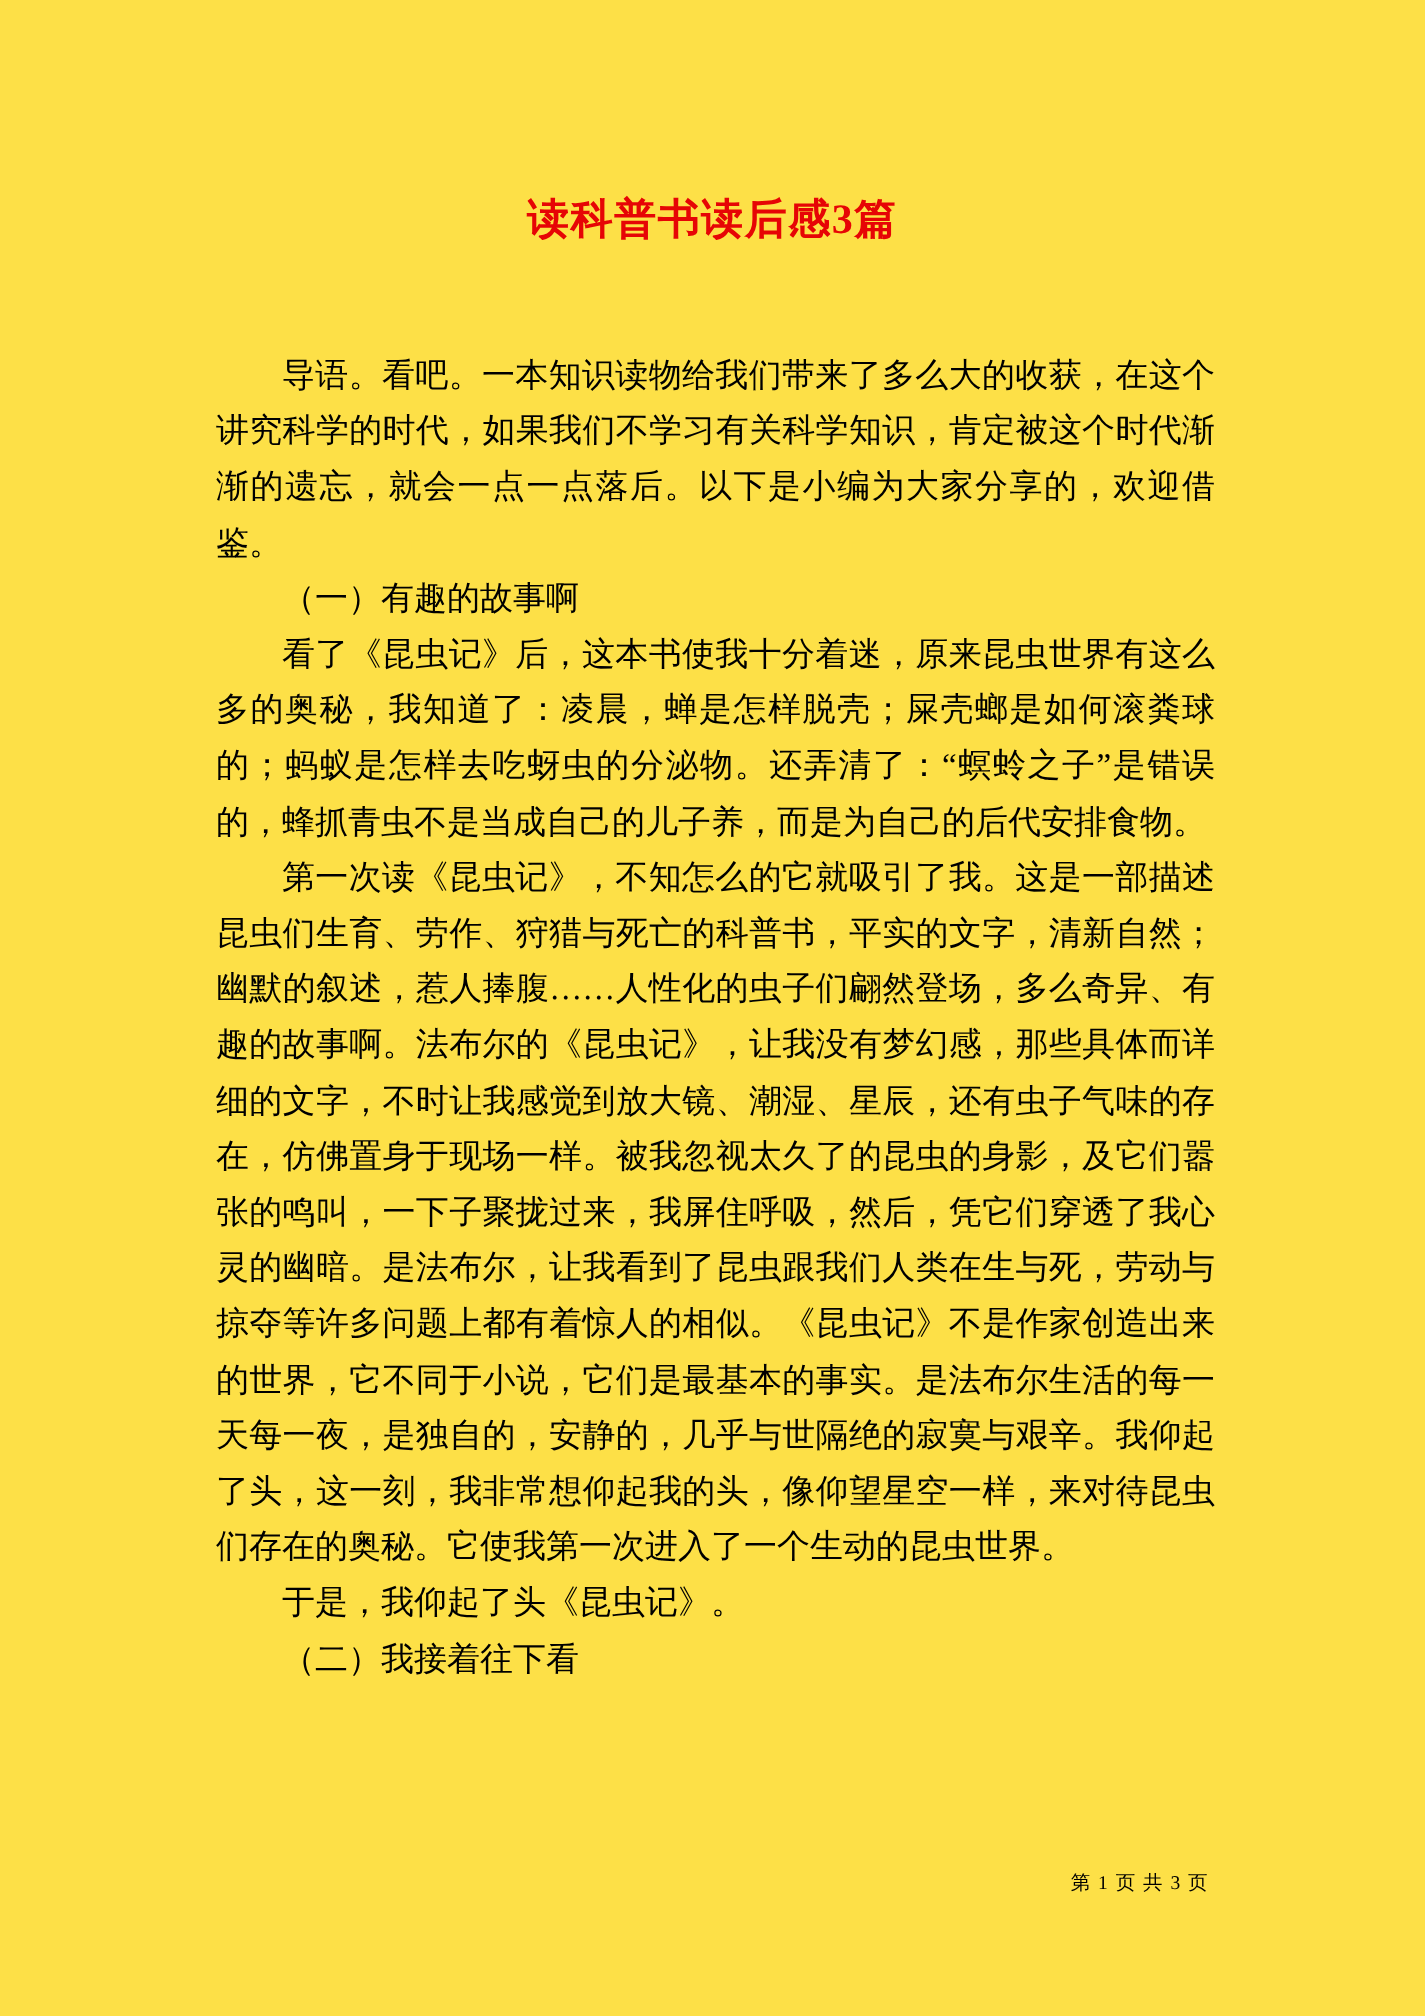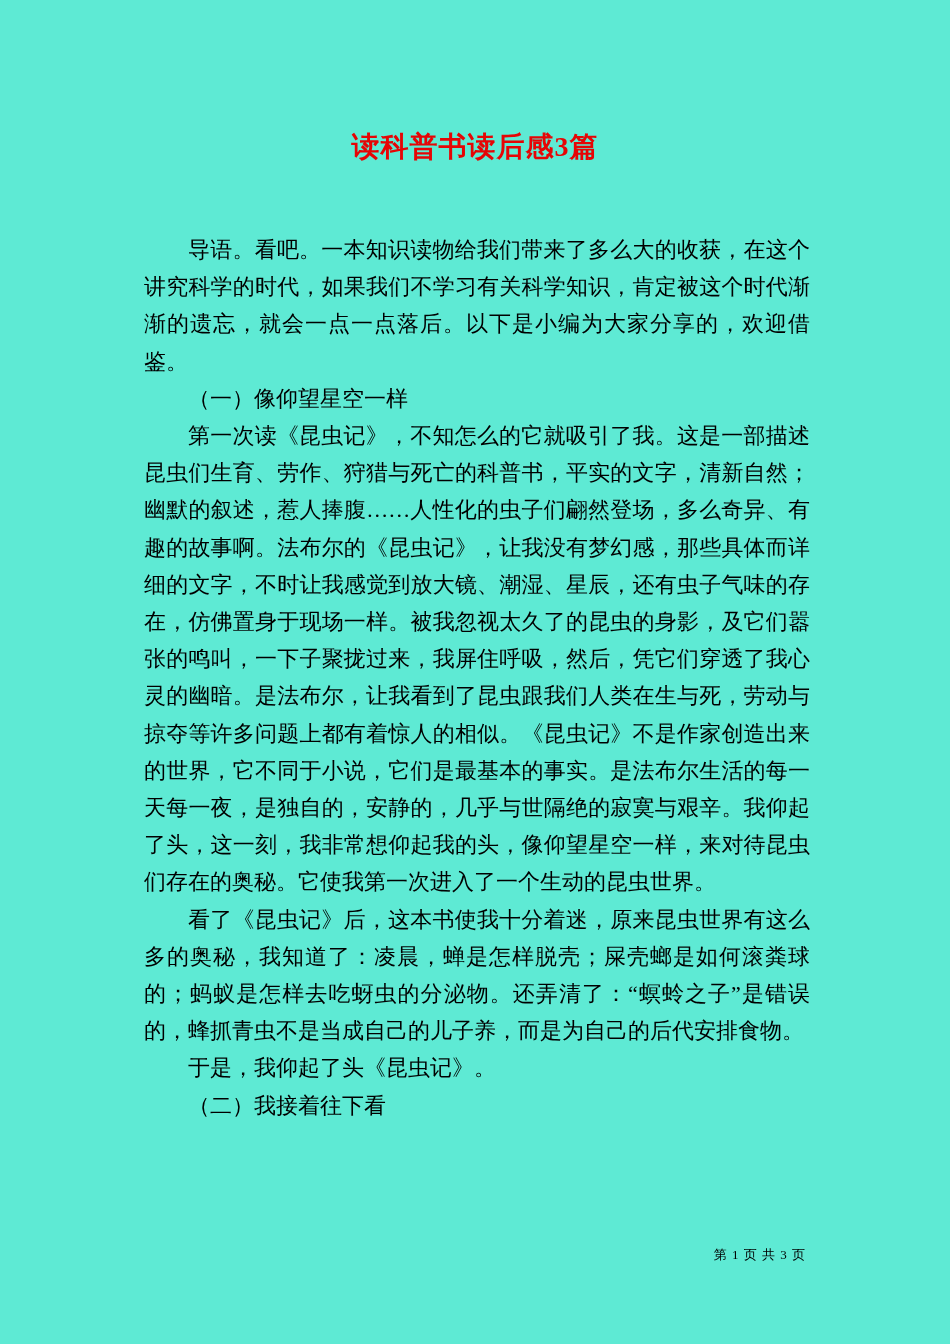--- a/index.html
+++ b/index.html
@@ -4,21 +4,21 @@
 <style>
   html, body {
     margin: 0;
     padding: 0;
     background: #ffffff;
   }
   .page {
     position: relative;
     width: 950px;
     height: 1344px;
-    background: #5eead4;
+    background: #fde047;
     overflow: hidden;
     font-family: "Liberation Serif", "DejaVu Serif", serif;
     color: #000000;
   }
   .doc-title {
     margin: 0;
     padding-top: 131px;
     text-align: center;
     font-size: 28px;
     line-height: 32px;
@@ -50,22 +50,22 @@
 </style>
 </head>
 <body>
 
 <div class="page">
 
   <h1 class="doc-title">读科普书读后感3篇</h1>
 
   <div class="doc-body">
     <p>导语。看吧。一本知识读物给我们带来了多么大的收获，在这个讲究科学的时代，如果我们不学习有关科学知识，肯定被这个时代渐渐的遗忘，就会一点一点落后。以下是小编为大家分享的，欢迎借鉴。</p>
-    <p>（一）像仰望星空一样</p>
+    <p>（一）有趣的故事啊</p>
+    <p>看了《昆虫记》后，这本书使我十分着迷，原来昆虫世界有这么多的奥秘，我知道了：凌晨，蝉是怎样脱壳；屎壳螂是如何滚粪球的；蚂蚁是怎样去吃蚜虫的分泌物。还弄清了：“螟蛉之子”是错误的，蜂抓青虫不是当成自己的儿子养，而是为自己的后代安排食物。</p>
     <p>第一次读《昆虫记》，不知怎么的它就吸引了我。这是一部描述昆虫们生育、劳作、狩猎与死亡的科普书，平实的文字，清新自然；幽默的叙述，惹人捧腹……人性化的虫子们翩然登场，多么奇异、有趣的故事啊。法布尔的《昆虫记》，让我没有梦幻感，那些具体而详细的文字，不时让我感觉到放大镜、潮湿、星辰，还有虫子气味的存在，仿佛置身于现场一样。被我忽视太久了的昆虫的身影，及它们嚣张的鸣叫，一下子聚拢过来，我屏住呼吸，然后，凭它们穿透了我心灵的幽暗。是法布尔，让我看到了昆虫跟我们人类在生与死，劳动与掠夺等许多问题上都有着惊人的相似。《昆虫记》不是作家创造出来的世界，它不同于小说，它们是最基本的事实。是法布尔生活的每一天每一夜，是独自的，安静的，几乎与世隔绝的寂寞与艰辛。我仰起了头，这一刻，我非常想仰起我的头，像仰望星空一样，来对待昆虫们存在的奥秘。它使我第一次进入了一个生动的昆虫世界。</p>
-    <p>看了《昆虫记》后，这本书使我十分着迷，原来昆虫世界有这么多的奥秘，我知道了：凌晨，蝉是怎样脱壳；屎壳螂是如何滚粪球的；蚂蚁是怎样去吃蚜虫的分泌物。还弄清了：“螟蛉之子”是错误的，蜂抓青虫不是当成自己的儿子养，而是为自己的后代安排食物。</p>
     <p>于是，我仰起了头《昆虫记》。</p>
     <p>（二）我接着往下看</p>
   </div>
 
   <div class="doc-footer">第 1 页 共 3 页</div>
 
 </div>
 
 </body></html>

